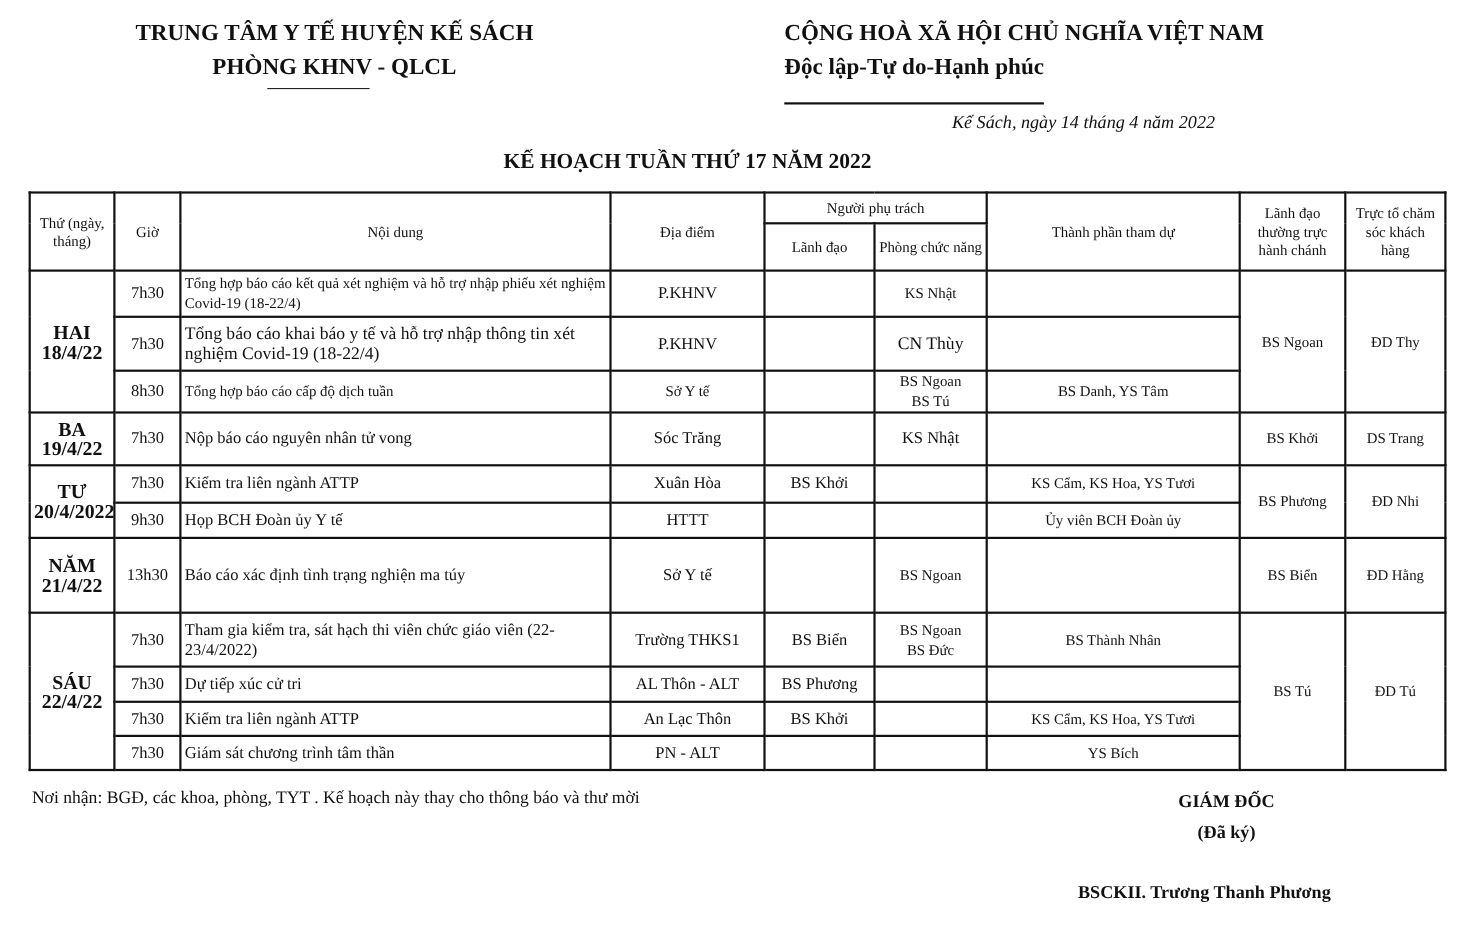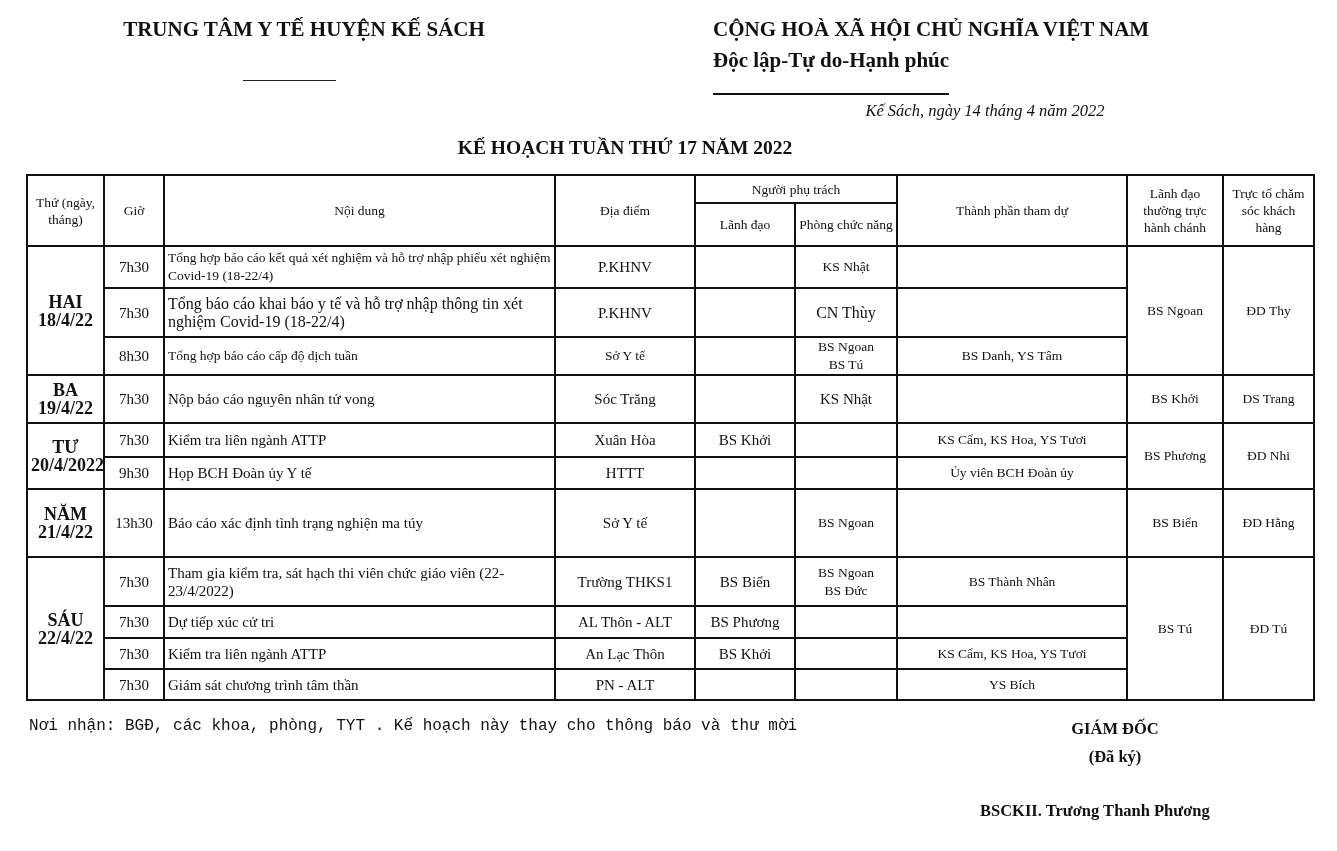--- a/index.html
+++ b/index.html
@@ -23,31 +23,32 @@
     border: 2px solid #111; padding: 0 3px; text-align: center; vertical-align: middle;
     line-height: 18px;
   }
   table.plan th { font-weight: normal; font-size: 13.5px; line-height: 17px; }
   table.plan td.content { text-align: left; padding-left: 3px; }
   table.plan td.day { font-weight: bold; font-size: 18px; line-height: 18px; text-align: center; }
   table.plan td.small { font-size: 13.5px; line-height: 18px; }
   tr.dash-top > td { border-top: 2px dashed #111; }
   tr.dot-top > td { border-top: 2px dotted #111; }
 
-  .recipients { left: 29px; top: 717px; font-size: 16px; font-family: Liberation Mono, monospace; }
+  .recipients { left: 29px; top: 717px; font-size: 16px; }
   .sign { left: 990px; width: 250px; text-align: center; font-weight: bold; font-size: 16.5px; }
   .sign-title { top: 719px; }
   .sign-note { top: 747px; }
   .sign-name { left: 980px; top: 801px; width: 260px; font-weight: bold; font-size: 16.5px; }
 </style>
 </head>
 <body>
 
 <div class="abs hdr-left">
   <div>TRUNG TÂM Y TẾ HUYỆN KẾ SÁCH</div>
+  <div>PHÒNG KHNV - QLCL</div>
 </div>
 <div class="abs hdr-left-line"></div>
 
 <div class="abs hdr-right">
   <div>CỘNG HOÀ XÃ HỘI CHỦ NGHĨA VIỆT NAM</div>
   <div><span class="motto">Độc lập-Tự do-Hạnh phúc</span></div>
 </div>
 
 <div class="abs date-line">Kế Sách, ngày 14 tháng 4 năm 2022</div>
 

